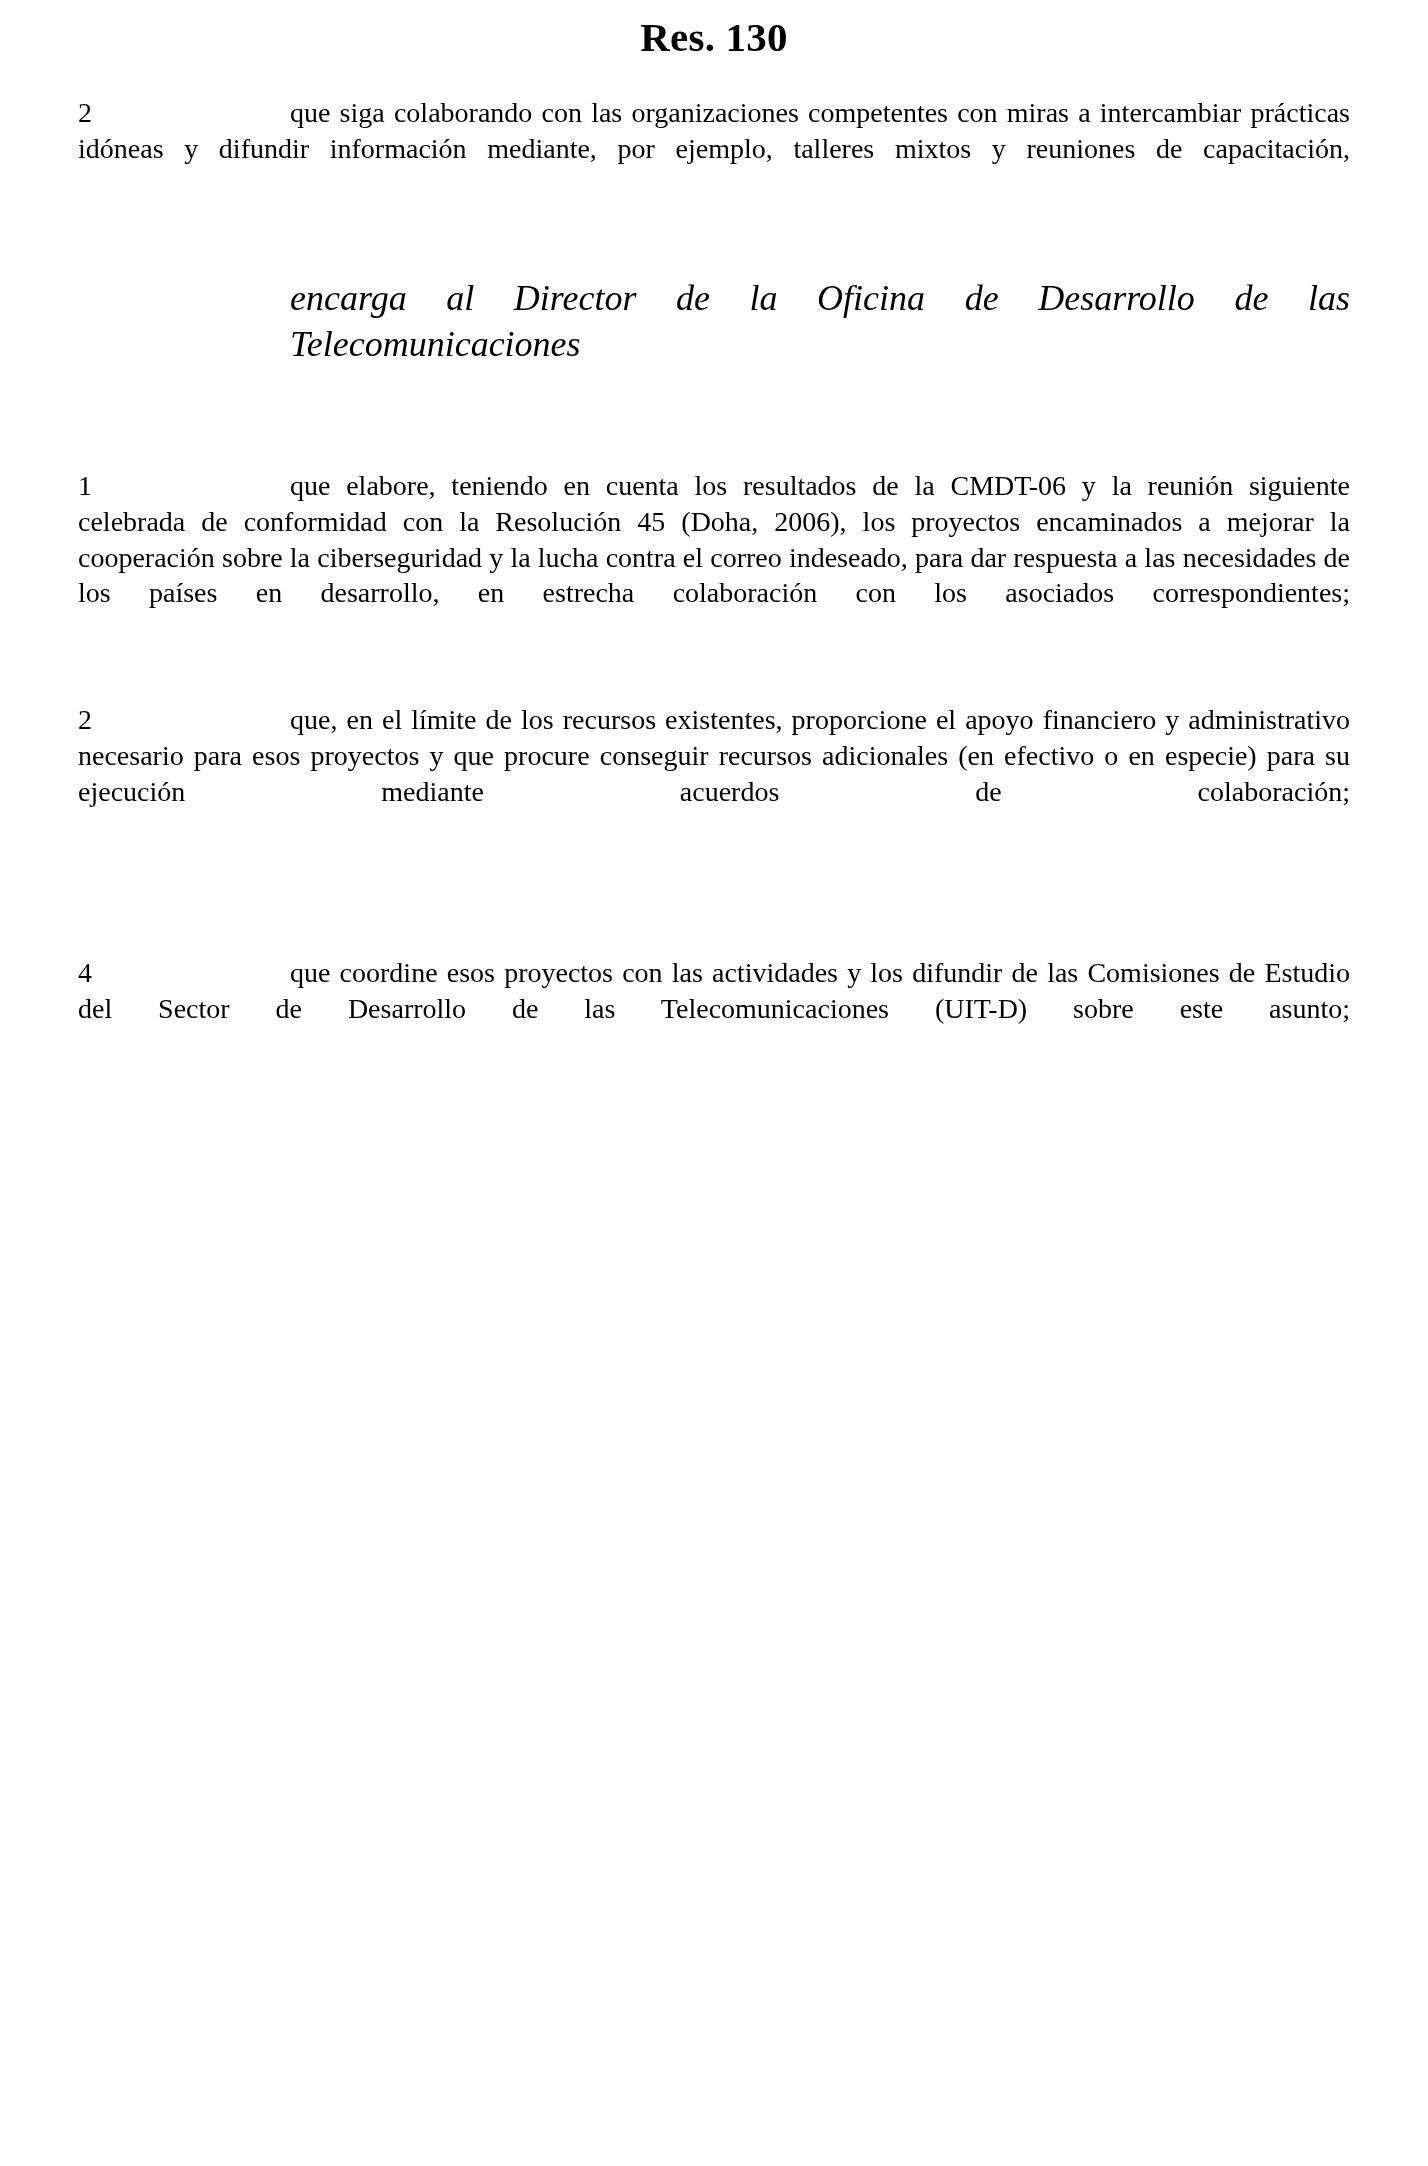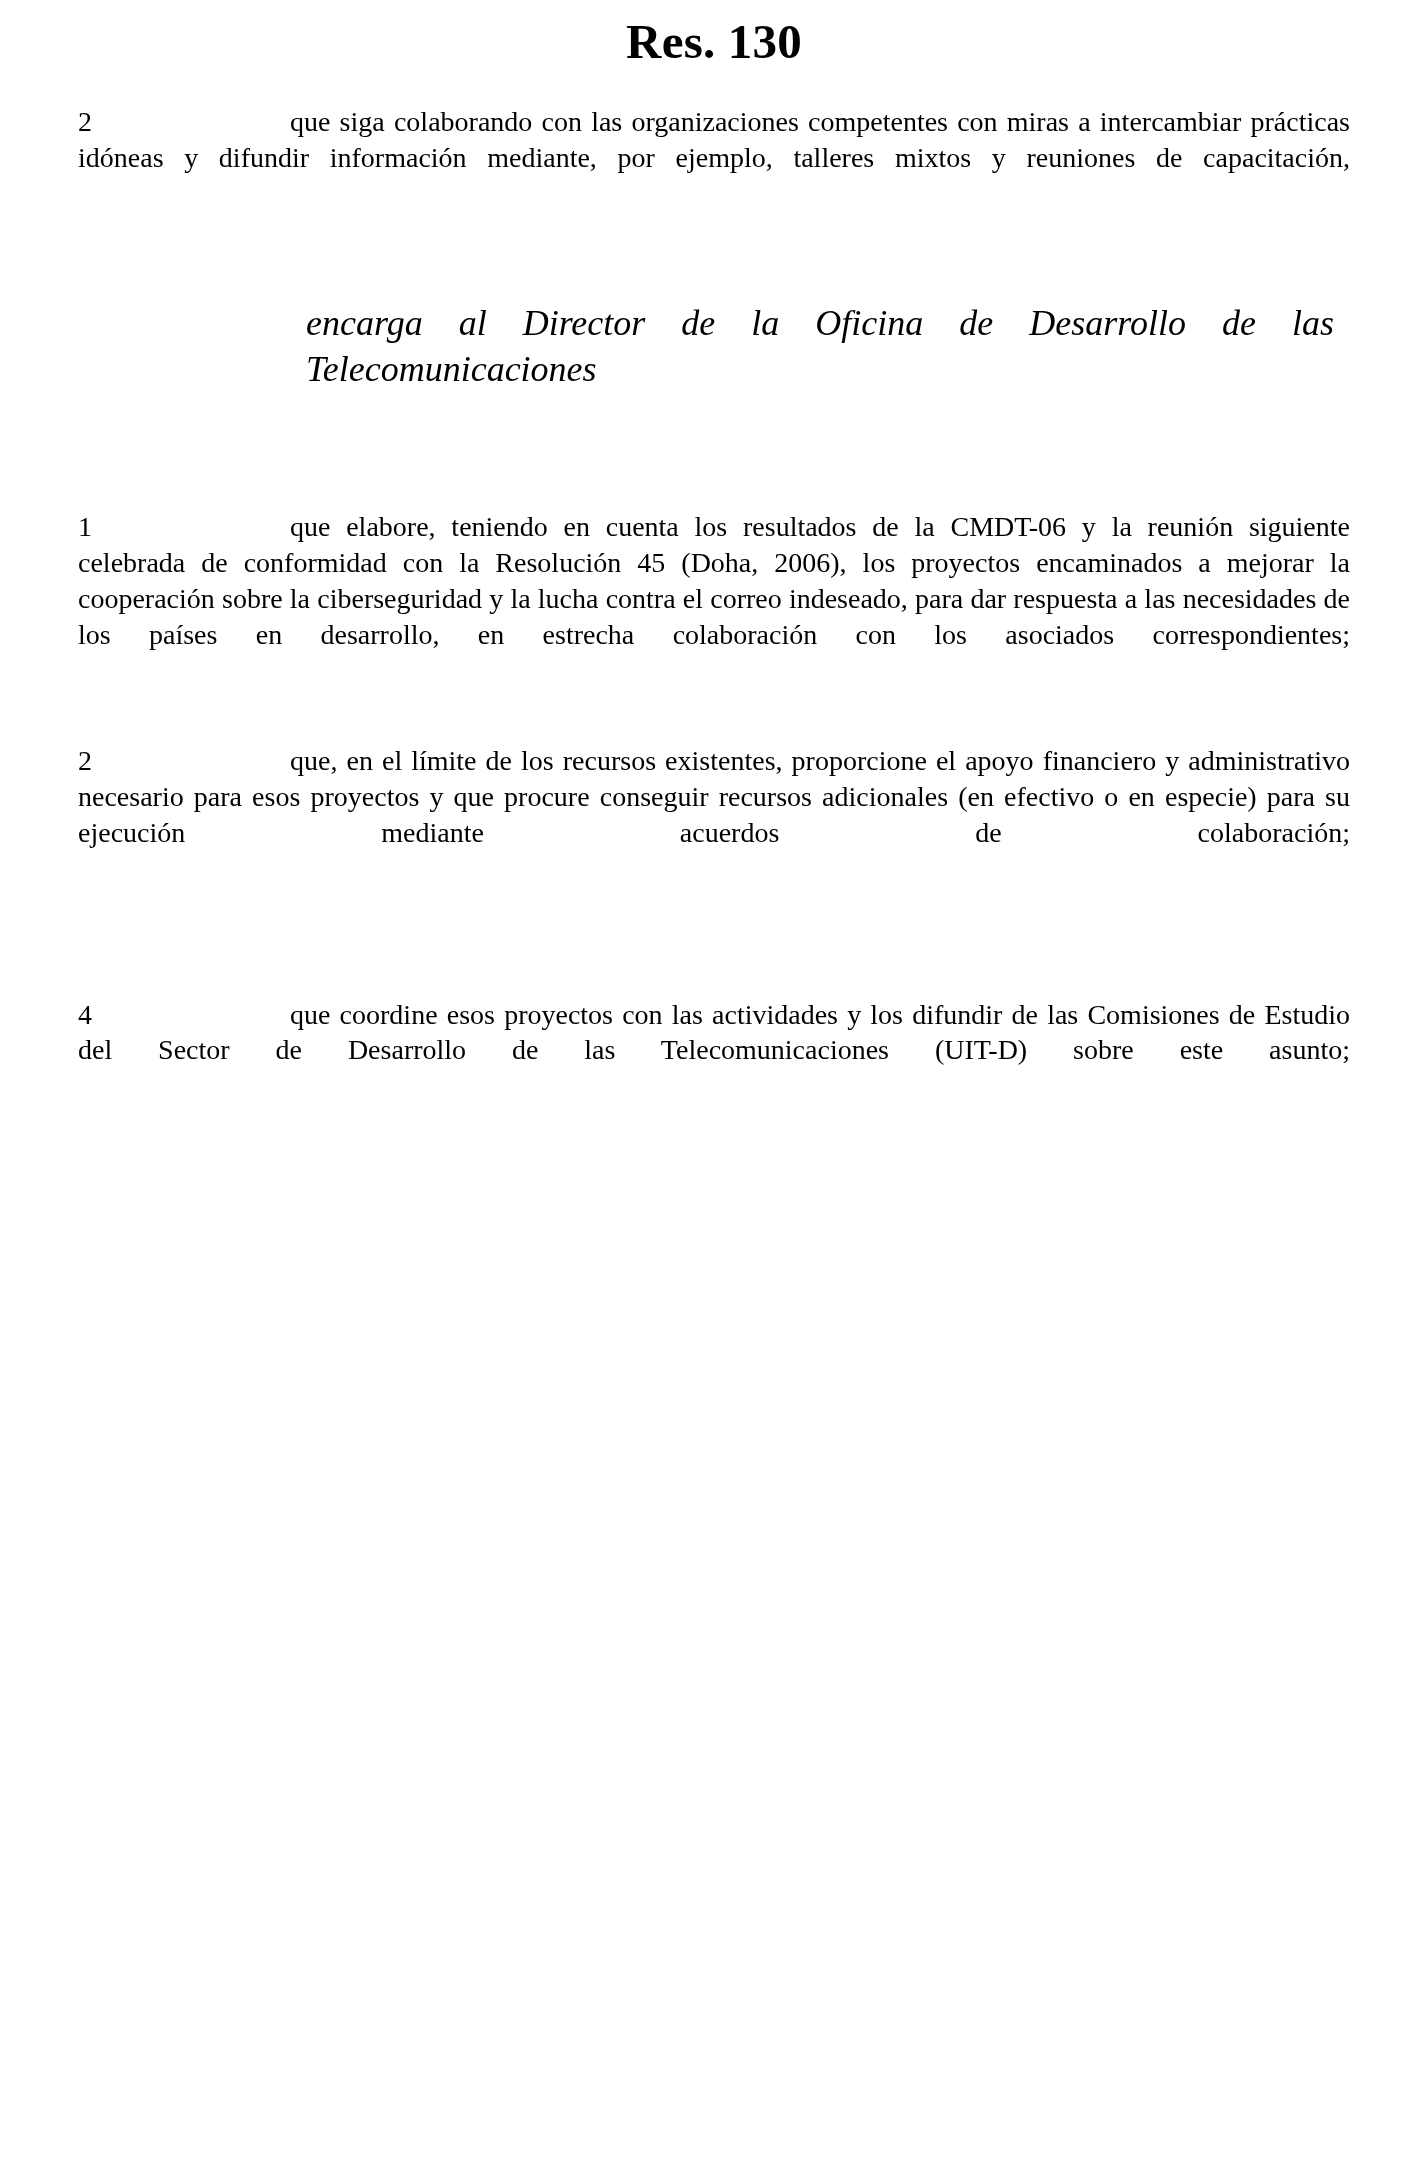--- a/index.html
+++ b/index.html
@@ -16,21 +16,21 @@
   .page {
     width: 1428px;
     min-height: 2166px;
     box-sizing: border-box;
     padding: 14px 78px 20px 78px;
     position: relative;
   }
   .doc-title {
     text-align: center;
     font-weight: bold;
-    font-size: 49px;
+    font-size: 41px;
     line-height: 1.15;
     margin: 0 0 34px 0;
     letter-spacing: 0.2px;
   }
   .para {
     font-size: 28px;
     line-height: 1.28;
     text-align: justify;
     text-justify: inter-word;
     margin: 0;
@@ -46,21 +46,21 @@
     vertical-align: top;
   }
   .body-text {
     display: inline;
   }
   .italic-block {
     font-style: italic;
     font-size: 36px;
     line-height: 1.28;
     text-align: justify;
-    margin: 16px;
+    margin: 0;
     padding-left: 212px;
   }
   .spacer-lg { height: 72px; }
   .spacer-md { height: 55px; }
   .indent-italic {
     font-style: italic;
     font-size: 36px;
     line-height: 1.28;
     padding-left: 212px;
     margin: 0;

